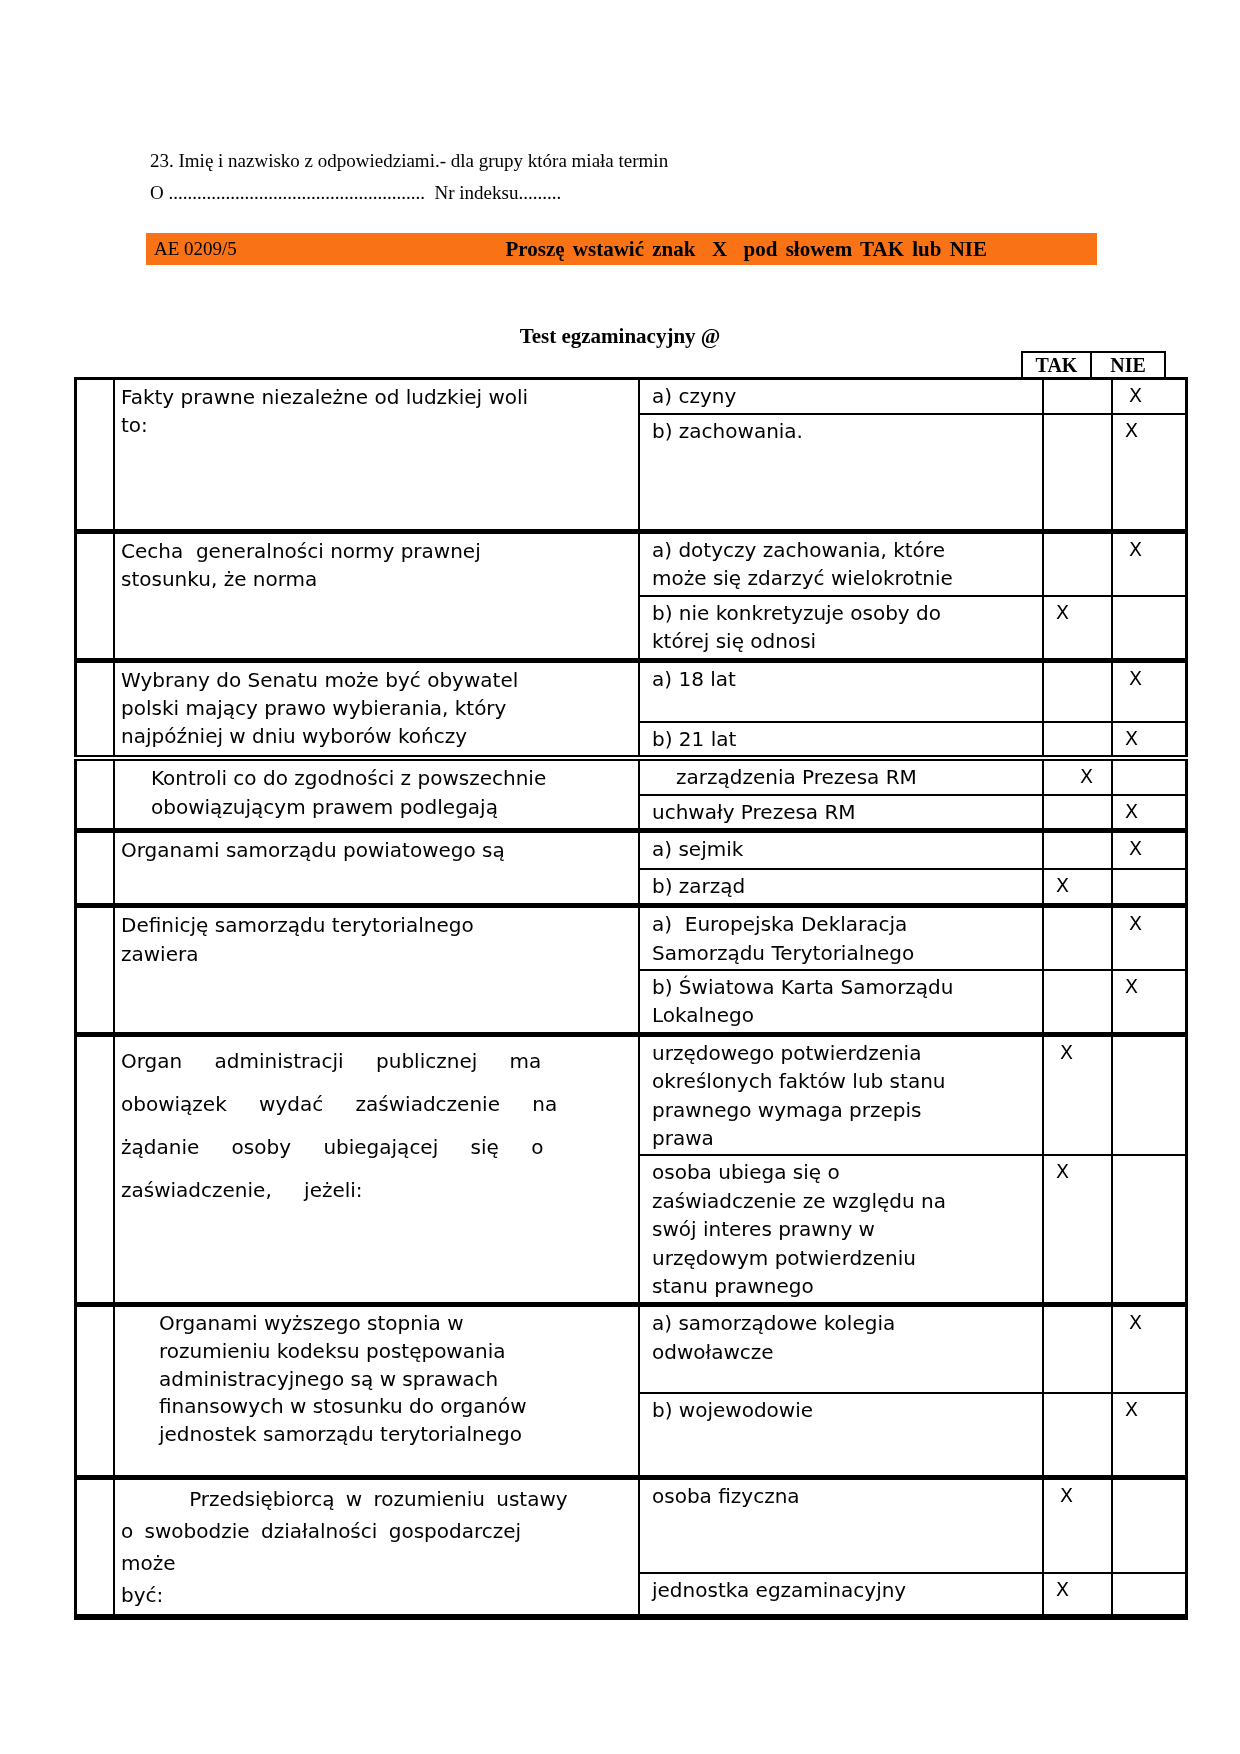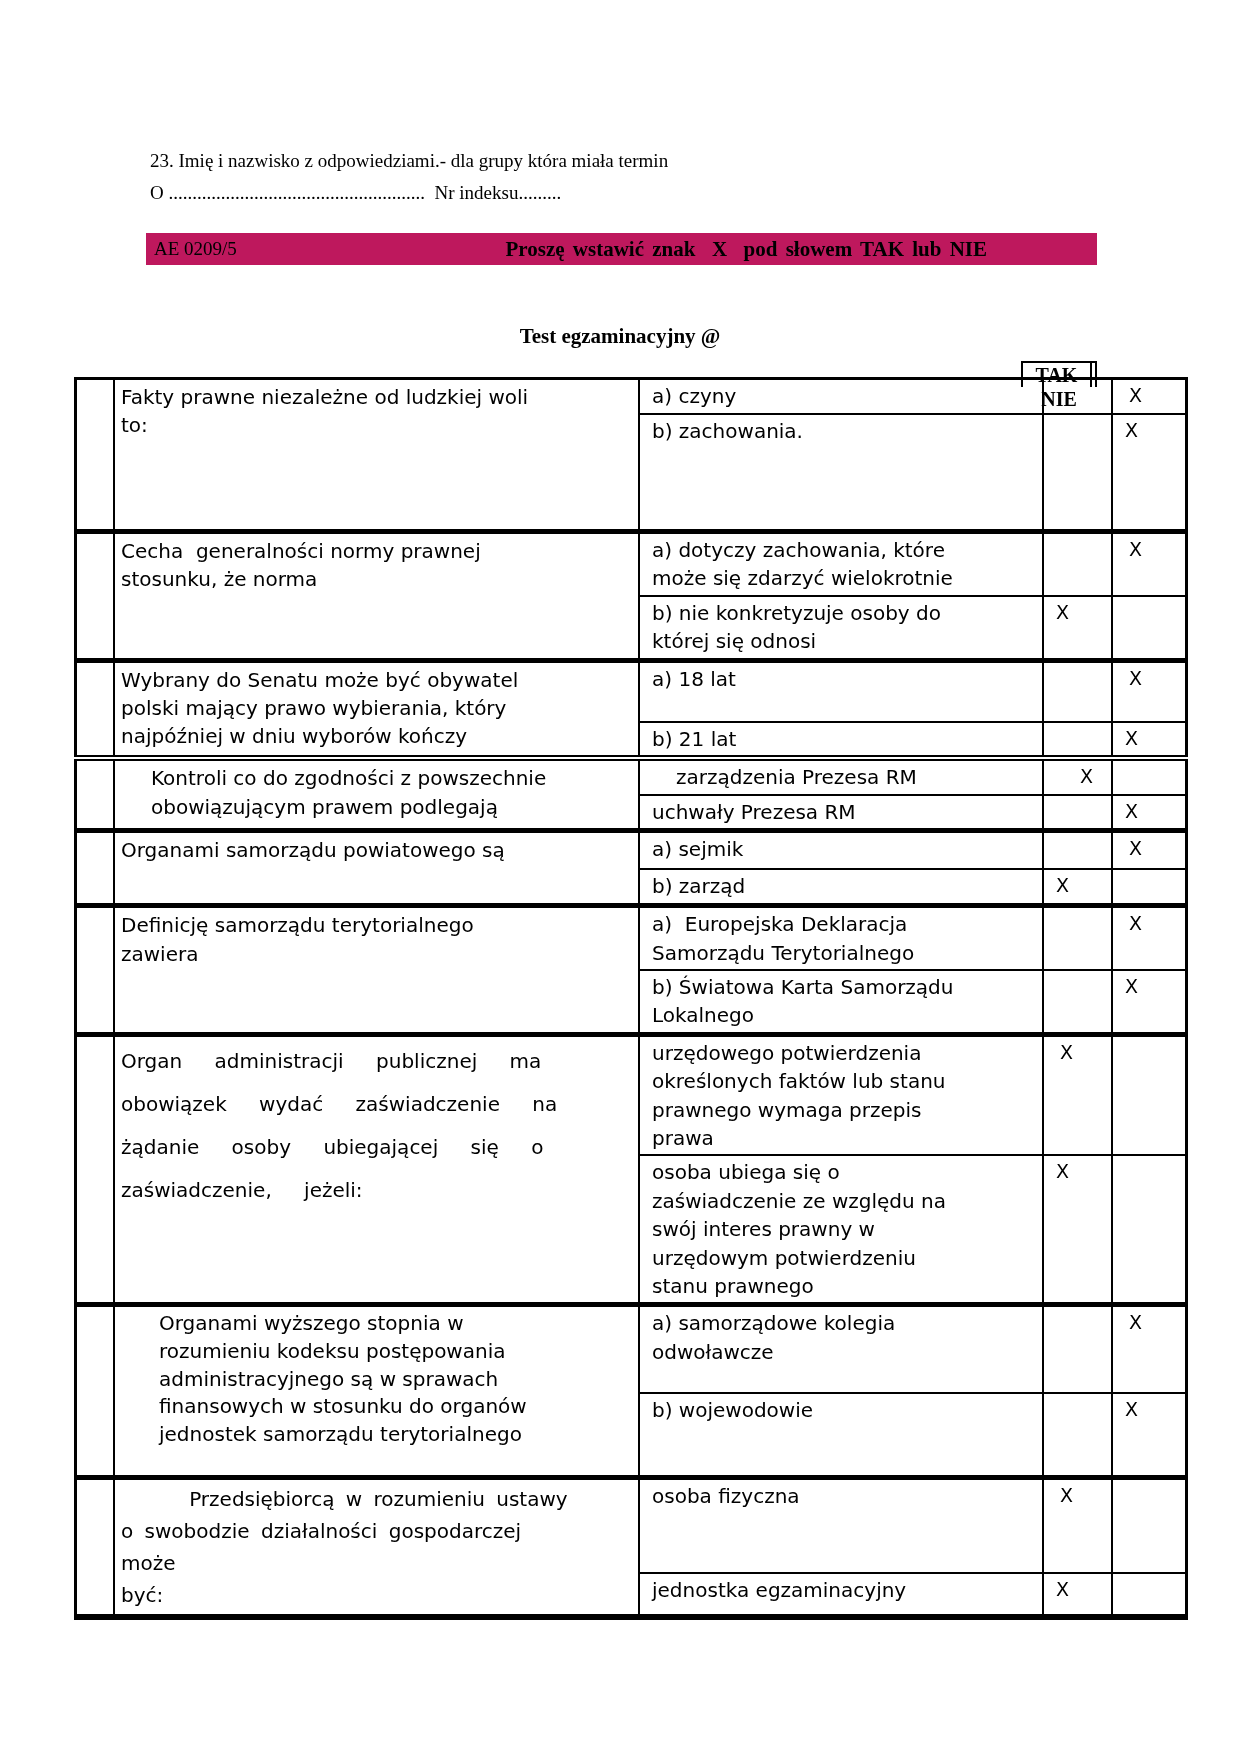--- a/index.html
+++ b/index.html
@@ -2,29 +2,29 @@
 <html><head>
 <meta charset="utf-8">
 <style>
   html,body{margin:0;padding:0;background:#ffffff;}
   .page{position:relative;width:1240px;height:1754px;background:#fff;color:#000;
         font-family:"Liberation Serif",serif;overflow:hidden;}
   .hline{position:absolute;left:150px;font-size:19px;white-space:pre;}
   .hline1{top:150px;}
   .hline2{top:182px;}
   .codebar{position:absolute;left:146px;top:233px;width:951px;height:32px;
-           background:#be185d;display:flex;align-items:center;box-sizing:border-box;}
+           background:#f97316;display:flex;align-items:center;box-sizing:border-box;}
   .code{font-size:19px;padding-left:8px;}
   .instr{font-weight:bold;font-size:21px;margin-left:auto;margin-right:110px;
          word-spacing:3px;white-space:pre;}
   .title,.subtitle{position:absolute;left:0;width:1240px;text-align:center;font-weight:bold;}
   .title{top:294px;font-size:22px;}
   .subtitle{top:324px;font-size:21px;}
-  .yn-header{position:absolute;left:1021px;top:361px;height:26px;display:flex;
-             border:2px solid #000;border-bottom:none;box-sizing:border-box;background:#fff;flex-direction:column;}
+  .yn-header{position:absolute;left:1021px;top:351px;height:26px;display:flex;
+             border:2px solid #000;border-bottom:none;box-sizing:border-box;background:#fff;}
   .yn{font-weight:bold;font-size:20px;text-align:center;line-height:24px;}
   .yn-tak{width:67px;border-right:2px solid #000;}
   .yn-nie{width:72px;}
 
   table.main{position:absolute;left:74px;top:377px;border-collapse:collapse;
              table-layout:fixed;border:3px solid #000;border-bottom:6px solid #000;
              font-family:"DejaVu Sans",sans-serif;font-size:20px;}
   table.main td{vertical-align:top;white-space:pre-wrap;line-height:1.42;
                 overflow:hidden;box-sizing:border-box;}
   td.c0{border-right:2px solid #000;padding:0;}

